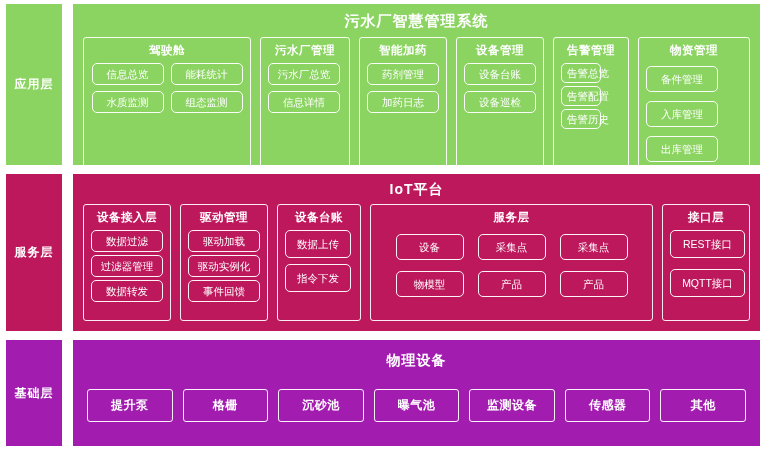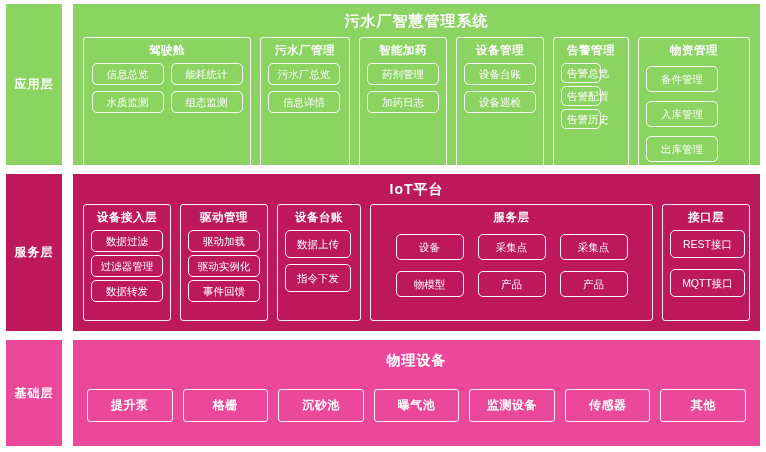--- a/index.html
+++ b/index.html
@@ -30,21 +30,21 @@
     color:#ffffff;font-size:12px;font-weight:bold;letter-spacing:1px;
   }
   .panel{
     flex:1;position:relative;
     box-sizing:border-box;
     display:flex;flex-direction:column;
   }
 
   .band-app .side-label,.band-app .panel{background:#8bd461;}
   .band-svc .side-label,.band-svc .panel{background:#be185d;}
-  .band-inf .side-label,.band-inf .panel{background:#ec4899;}
+  .band-inf .side-label,.band-inf .panel{background:#a21caf;}
 
   .panel-title{
     color:#ffffff;font-weight:bold;text-align:center;
     letter-spacing:1px;
   }
   .band-app .panel-title{font-size:15px;padding:8px 0 6px;}
   .band-svc .panel-title{font-size:14px;padding:7px 0 5px;}
   .band-inf .panel-title{font-size:14px;padding:12px 0 8px;}
 
   

